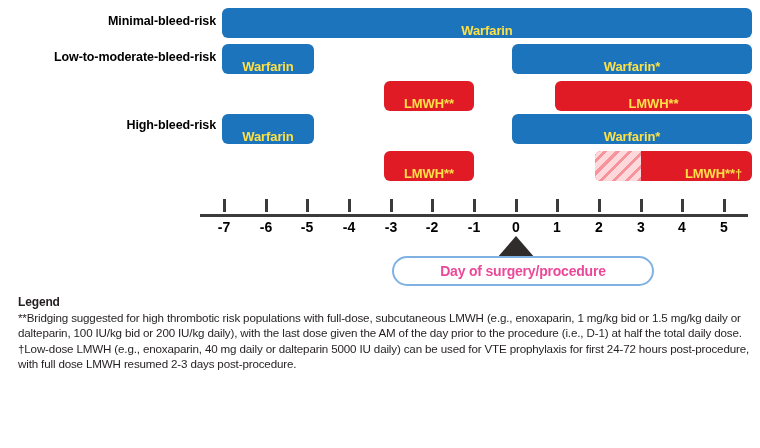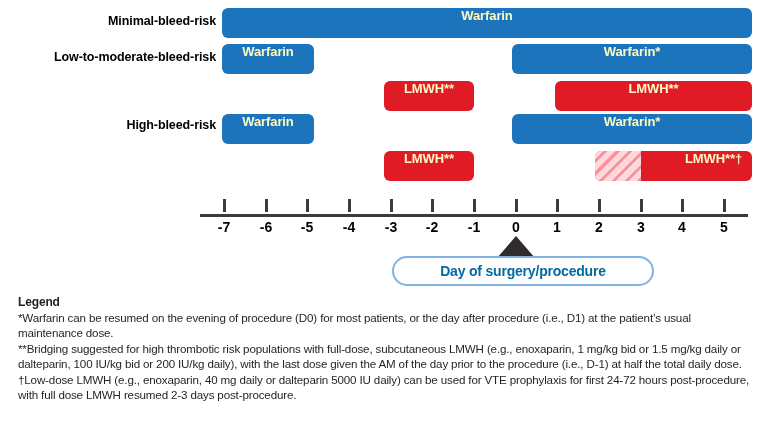--- a/index.html
+++ b/index.html
@@ -23,25 +23,25 @@
     color:#000000;
     white-space:nowrap;
     letter-spacing:-0.1px;
   }
 
   
   .bar{
     position:absolute;
     height:30px;
     border-radius:6px;
-    color:#fef9c3;
+    color:#fde047;
     font-size:13px;
     font-weight:bold;
     display:flex;
-    align-items:flex-start;
+    align-items:flex-end;
     justify-content:center;
     box-sizing:border-box;
     overflow:hidden;
     letter-spacing:-0.1px;
   }
   .bar.blue{background:#1c75bc;}
   .bar.red{background:#e01b26;}
   .bar .bar-text{position:relative;z-index:2;}
   .hatch{
     position:absolute;
@@ -89,21 +89,21 @@
   }
   #callout-box{
     position:absolute;
     left:388px;top:256px;
     width:262px;height:30px;
     box-sizing:border-box;
     border:2px solid #7fb2e3;
     border-radius:16px;
     background:#ffffff;
     display:flex;align-items:center;justify-content:center;
-    font-size:14px;font-weight:bold;color:#0369a1;
+    font-size:14px;font-weight:bold;color:#ec4899;
     letter-spacing:-0.2px;
   }
 
   
   #legend{
     position:absolute;
     left:18px;top:294px;
     width:736px;
     font-size:11.6px;
     line-height:15.4px;
@@ -185,17 +185,16 @@
       <div class="tick-label" style="left: 720px;">5</div>
     </div>
 
   <div id="callout-pointer"></div>
   <div id="callout-box">Day of surgery/procedure</div>
 </div>
 
 <div id="legend">
   <div id="legend-title">Legend</div>
   <div id="legend-notes">
-      <p class="legend-note">*Warfarin can be resumed on the evening of procedure (D0) for most patients, or the day after procedure (i.e., D1) at the patient’s usual maintenance dose.</p>
       <p class="legend-note">**Bridging suggested for high thrombotic risk populations with full-dose, subcutaneous LMWH (e.g., enoxaparin, 1 mg/kg bid or 1.5 mg/kg daily or dalteparin, 100 IU/kg bid or 200 IU/kg daily), with the last dose given the AM of the day prior to the procedure (i.e., D-1) at half the total daily dose.</p>
       <p class="legend-note">†Low-dose LMWH (e.g., enoxaparin, 40 mg daily or dalteparin 5000 IU daily) can be used for VTE prophylaxis for first 24-72 hours post-procedure, with full dose LMWH resumed 2-3 days post-procedure.</p>
     </div>
 </div>
 
 </body></html>

